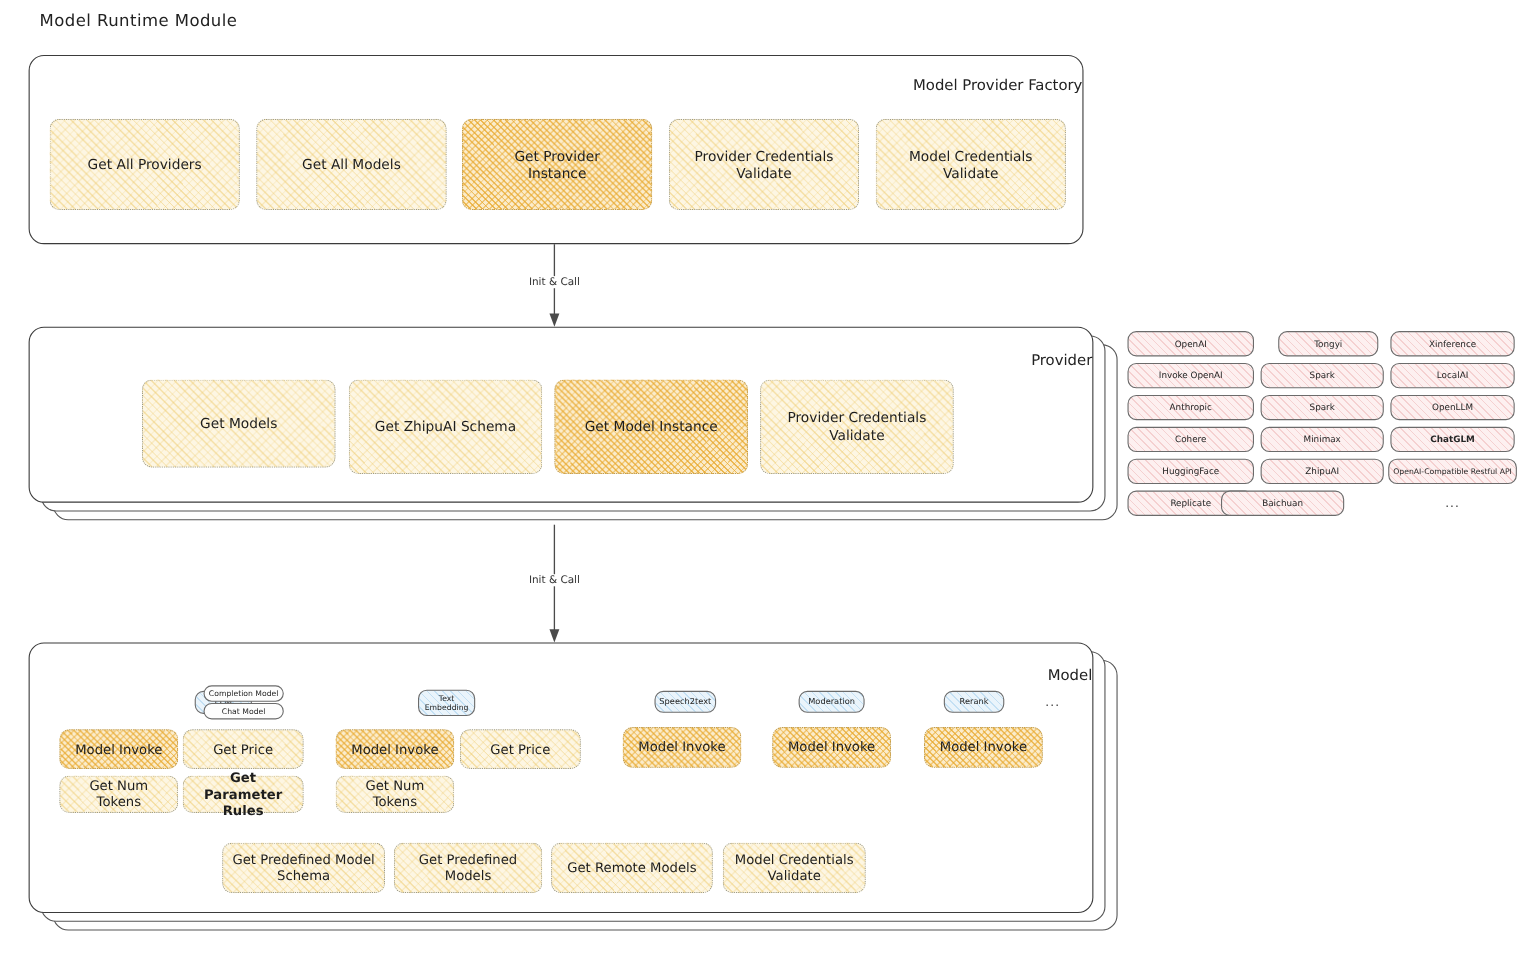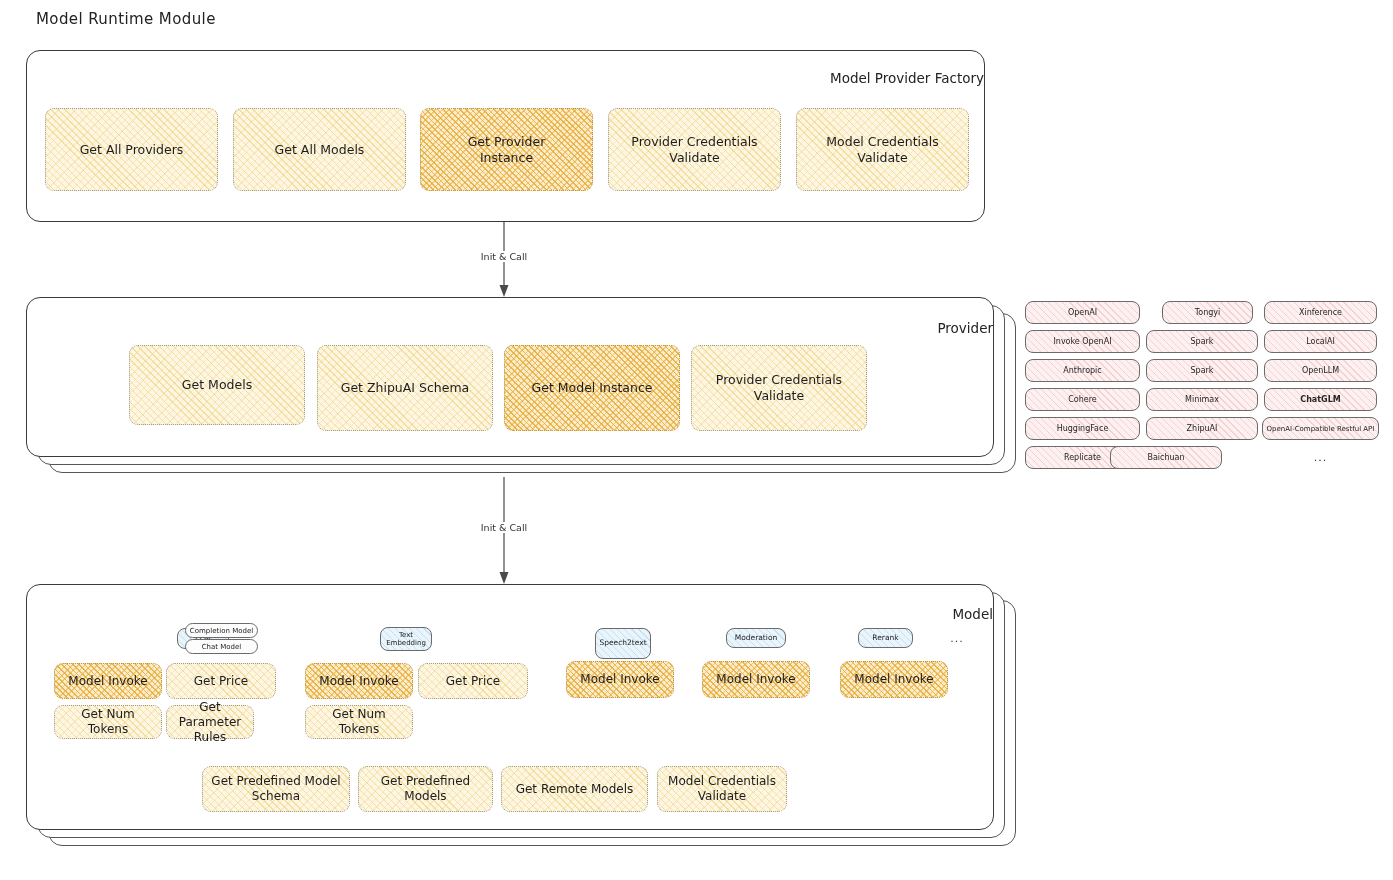--- a/index.html
+++ b/index.html
@@ -200,29 +200,29 @@
   <div class="panel" style="left:26px;top:584px;width:968px;height:246px;">
     <div class="panel-title" style="top:21px;">Model</div>
   </div>
 
   <div class="chip-blue" style="left:129px;top:628px;width:52px;height:21px;margin-left:48px;">LLM</div>
   <div class="chip-white" style="left:185px;top:623px;width:73px;height:15px;font-size:7px;">Completion Model</div>
   <div class="chip-white" style="left:185px;top:639px;width:73px;height:15px;font-size:7px;">Chat Model</div>
 
   <div class="chip-blue" style="left:380px;top:627px;width:52px;height:24px;white-space:pre-line;font-size:7px;">Text
 Embedding</div>
-  <div class="chip-blue" style="left:595px;top:628px;width:56px;height:31px;font-size:7.5px;">Speech2text</div>
+  <div class="chip-blue" style="left:595px;top:628px;width:56px;height:20px;font-size:7.5px;">Speech2text</div>
   <div class="chip-blue" style="left:726px;top:628px;width:60px;height:20px;font-size:7.5px;">Moderation</div>
   <div class="chip-blue" style="left:858px;top:628px;width:55px;height:20px;font-size:7.5px;">Rerank</div>
   <div class="ellipsis-plain" style="left:944px;top:628px;width:26px;height:20px;">...</div>
 
   <div class="node hot" style="left:54px;top:663px;width:108px;height:36px;font-size:12px;">Model Invoke</div>
   <div class="node" style="left:166px;top:663px;width:110px;height:36px;font-size:12px;">Get Price</div>
   <div class="node" style="left:54px;top:705px;width:108px;height:34px;font-size:12px;">Get Num Tokens</div>
-  <div class="node" style="left:166px;top:705px;width:88px;height:34px;font-size:12px;white-space:pre-line;">Get Parameter
+  <div class="node" style="left:166px;top:705px;width:110px;height:34px;font-size:12px;white-space:pre-line;font-weight:bold;">Get Parameter
 Rules</div>
 
   <div class="node hot" style="left:305px;top:663px;width:108px;height:36px;font-size:12px;">Model Invoke</div>
   <div class="node" style="left:418px;top:663px;width:110px;height:36px;font-size:12px;">Get Price</div>
   <div class="node" style="left:305px;top:705px;width:108px;height:34px;font-size:12px;">Get Num Tokens</div>
 
   <div class="node hot" style="left:566px;top:661px;width:108px;height:37px;font-size:12px;">Model Invoke</div>
   <div class="node hot" style="left:702px;top:661px;width:108px;height:37px;font-size:12px;">Model Invoke</div>
   <div class="node hot" style="left:840px;top:661px;width:108px;height:37px;font-size:12px;">Model Invoke</div>
 

